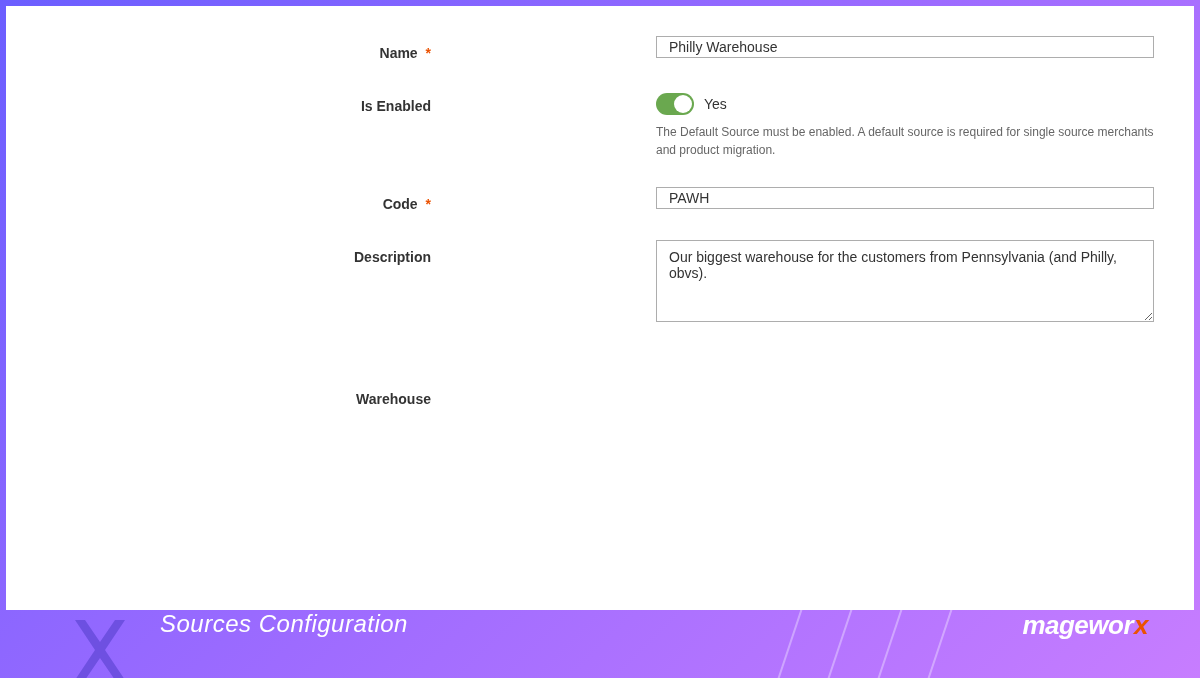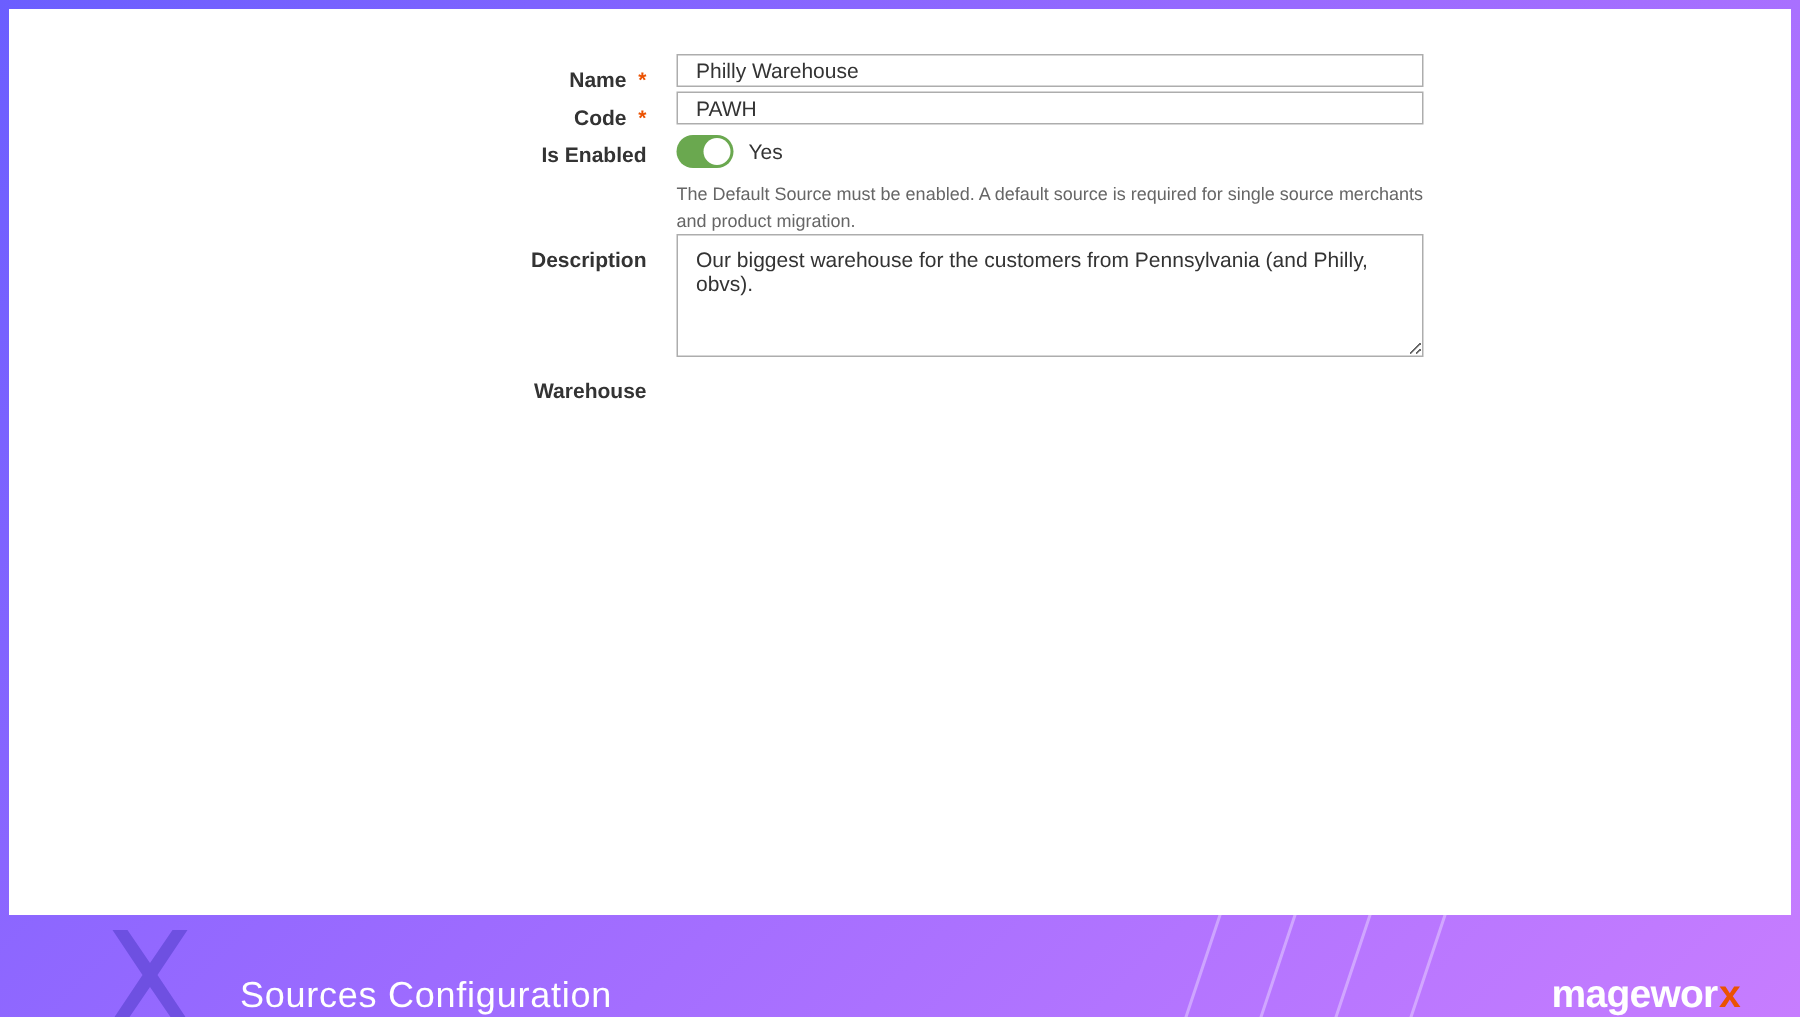--- a/index.html
+++ b/index.html
@@ -30,20 +30,22 @@
     .section-title {
       font-size: 17px;
       font-weight: 600;
       color: #333;
       margin-bottom: 40px;
       margin-left: -5px;
     }
     .form-row {
       display: flex;
       align-items: flex-start;
+      margin-bottom: 28px;
+      justify-content: space-between;
     }
     .form-label {
       width: 245px;
       text-align: right;
       padding-right: 20px;
       padding-top: 9px;
       font-size: 14px;
       font-weight: 600;
       color: #333;
       flex-shrink: 0;
@@ -106,26 +108,27 @@
       font-size: 12px;
       color: #666;
       margin-top: 8px;
       line-height: 1.5;
       max-width: 498px;
     }
     .footer-bar {
       position: absolute;
       bottom: 0;
       left: 0;
-      right: 0;
+      right: 12px;
       height: 68px;
       display: flex;
-      align-items: flex-end;
+      align-items: flex-start;
       padding: 0 40px 0 160px;
       overflow: hidden;
+      font-style: italic;
     }
     .footer-x-icon {
       position: absolute;
       left: 50px;
       top: -10px;
       width: 100px;
       height: 100px;
       display: flex;
       align-items: center;
       justify-content: center;
@@ -169,43 +172,43 @@
 <div class="outer-frame">
   <div class="content">
 
     <div class="form-row">
       <label class="form-label">
         <span>Name</span>
         <span class="required-asterisk">*</span>
       </label>
       <div class="form-control-wrapper">
         <input type="text" class="form-input" value="Philly Warehouse" style="">
-      </div>
-    </div>
-
-    <div class="form-row">
-      <label class="form-label">
-        <span>Code</span>
-        <span class="required-asterisk">*</span>
-      </label>
-      <div class="form-control-wrapper">
-        <input type="text" class="form-input" value="PAWH" style="">
       </div>
     </div>
 
     <div class="form-row">
       <label class="form-label">Is Enabled</label>
       <div class="form-control-wrapper">
         <div class="toggle-wrapper">
           <div class="toggle-switch">
             <div class="toggle-knob"></div>
           </div>
           <span class="toggle-label">Yes</span>
         </div>
         <div class="help-text">The Default Source must be enabled. A default source is required for single source merchants and product migration.</div>
+      </div>
+    </div>
+
+    <div class="form-row">
+      <label class="form-label">
+        <span>Code</span>
+        <span class="required-asterisk">*</span>
+      </label>
+      <div class="form-control-wrapper">
+        <input type="text" class="form-input" value="PAWH" style="">
       </div>
     </div>
 
     <div class="form-row">
       <label class="form-label">Description</label>
       <div class="form-control-wrapper">
         <textarea class="form-textarea" style="">Our biggest warehouse for the customers from Pennsylvania (and Philly, obvs).</textarea>
       </div>
     </div>
 

